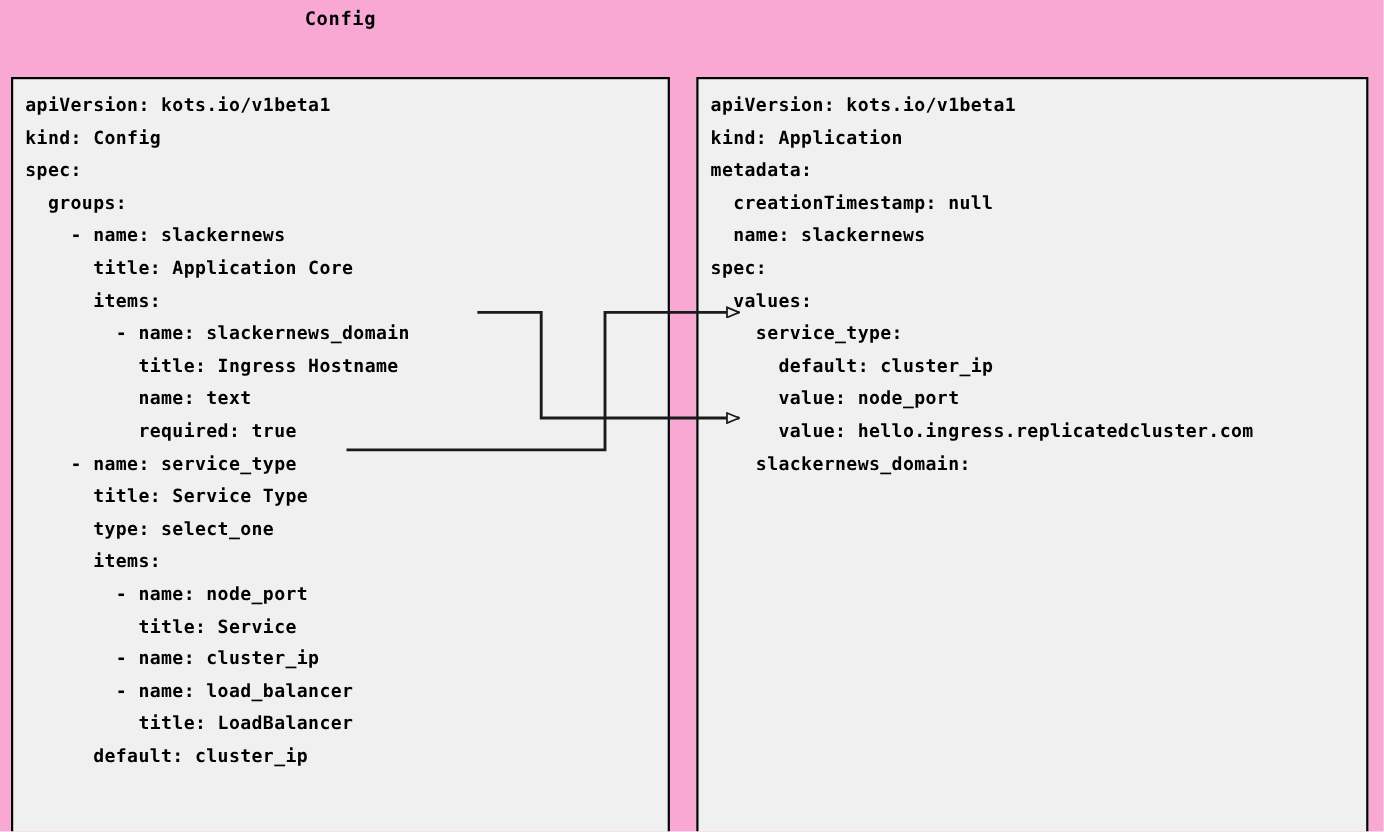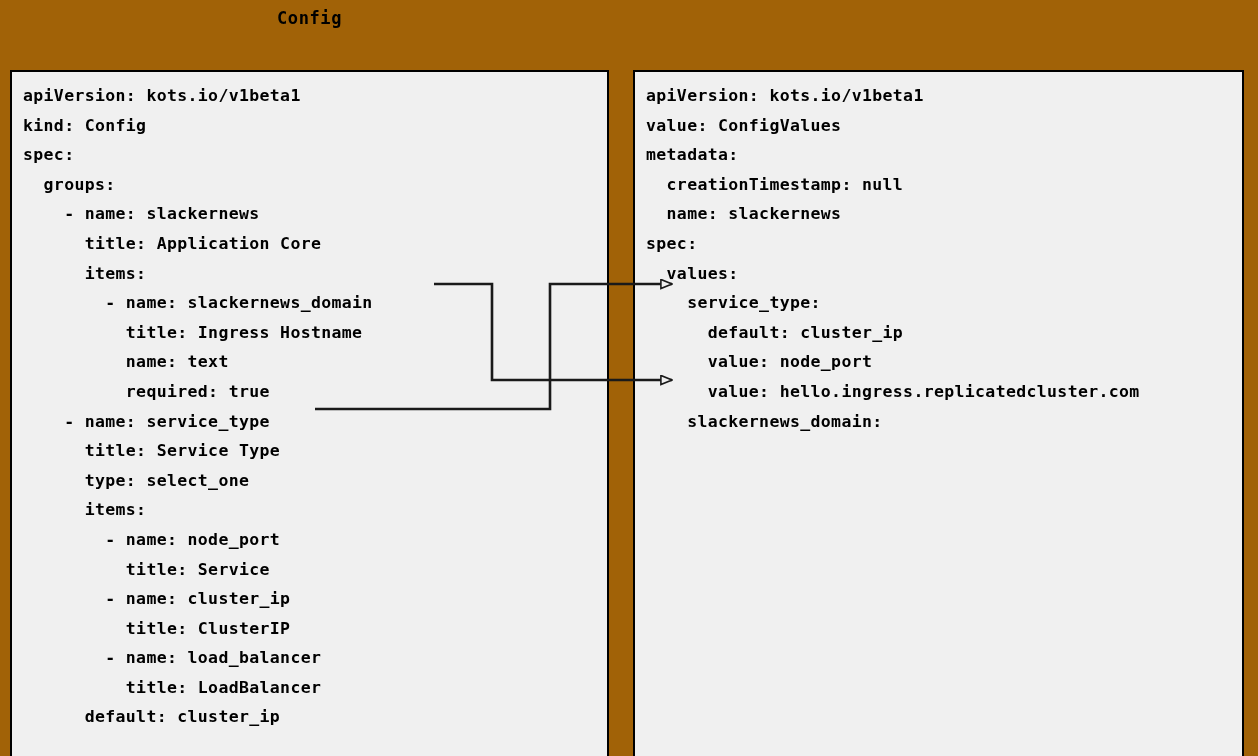--- a/index.html
+++ b/index.html
@@ -68,21 +68,21 @@
     left: 0;
     top: 0;
     width: 1258px;
     height: 756px;
     pointer-events: none;
   }
 </style>
 </head>
 <body>
 
-<div id="canvas" style="background: #a16207; text-decoration: underline;">
+<div id="canvas" style="background: #f9a8d4; text-decoration: underline;">
 
   <div class="panel-title" id="title-config">Config</div>
 
 
   <div class="panel" id="panel-config" style="background: rgb(240, 240, 240); border-color: rgb(0, 0, 0);">
     <div class="code-block" id="config-code">
         <div class="code-line">apiVersion: kots.io/v1beta1</div>
         <div class="code-line">kind: Config</div>
         <div class="code-line">spec:</div>
         <div class="code-line">  groups:</div>
@@ -93,31 +93,30 @@
         <div class="code-line">          title: Ingress Hostname</div>
         <div class="code-line">          name: text</div>
         <div class="code-line">          required: true</div>
         <div class="code-line">    - name: service_type</div>
         <div class="code-line">      title: Service Type</div>
         <div class="code-line">      type: select_one</div>
         <div class="code-line">      items:</div>
         <div class="code-line">        - name: node_port</div>
         <div class="code-line">          title: Service</div>
         <div class="code-line">        - name: cluster_ip</div>
-        <div class="code-line">          title: ClusterIP</div>
         <div class="code-line">        - name: load_balancer</div>
         <div class="code-line">          title: LoadBalancer</div>
         <div class="code-line">      default: cluster_ip</div>
       </div>
   </div>
 
   <div class="panel" id="panel-values" style="background: rgb(240, 240, 240); border-color: rgb(0, 0, 0);">
     <div class="code-block" id="values-code">
         <div class="code-line">apiVersion: kots.io/v1beta1</div>
-        <div class="code-line">value: ConfigValues</div>
+        <div class="code-line">kind: Application</div>
         <div class="code-line">metadata:</div>
         <div class="code-line">  creationTimestamp: null</div>
         <div class="code-line">  name: slackernews</div>
         <div class="code-line">spec:</div>
         <div class="code-line">  values:</div>
         <div class="code-line">    service_type:</div>
         <div class="code-line">      default: cluster_ip</div>
         <div class="code-line">      value: node_port</div>
         <div class="code-line">      value: hello.ingress.replicatedcluster.com</div>
         <div class="code-line">    slackernews_domain:</div>

